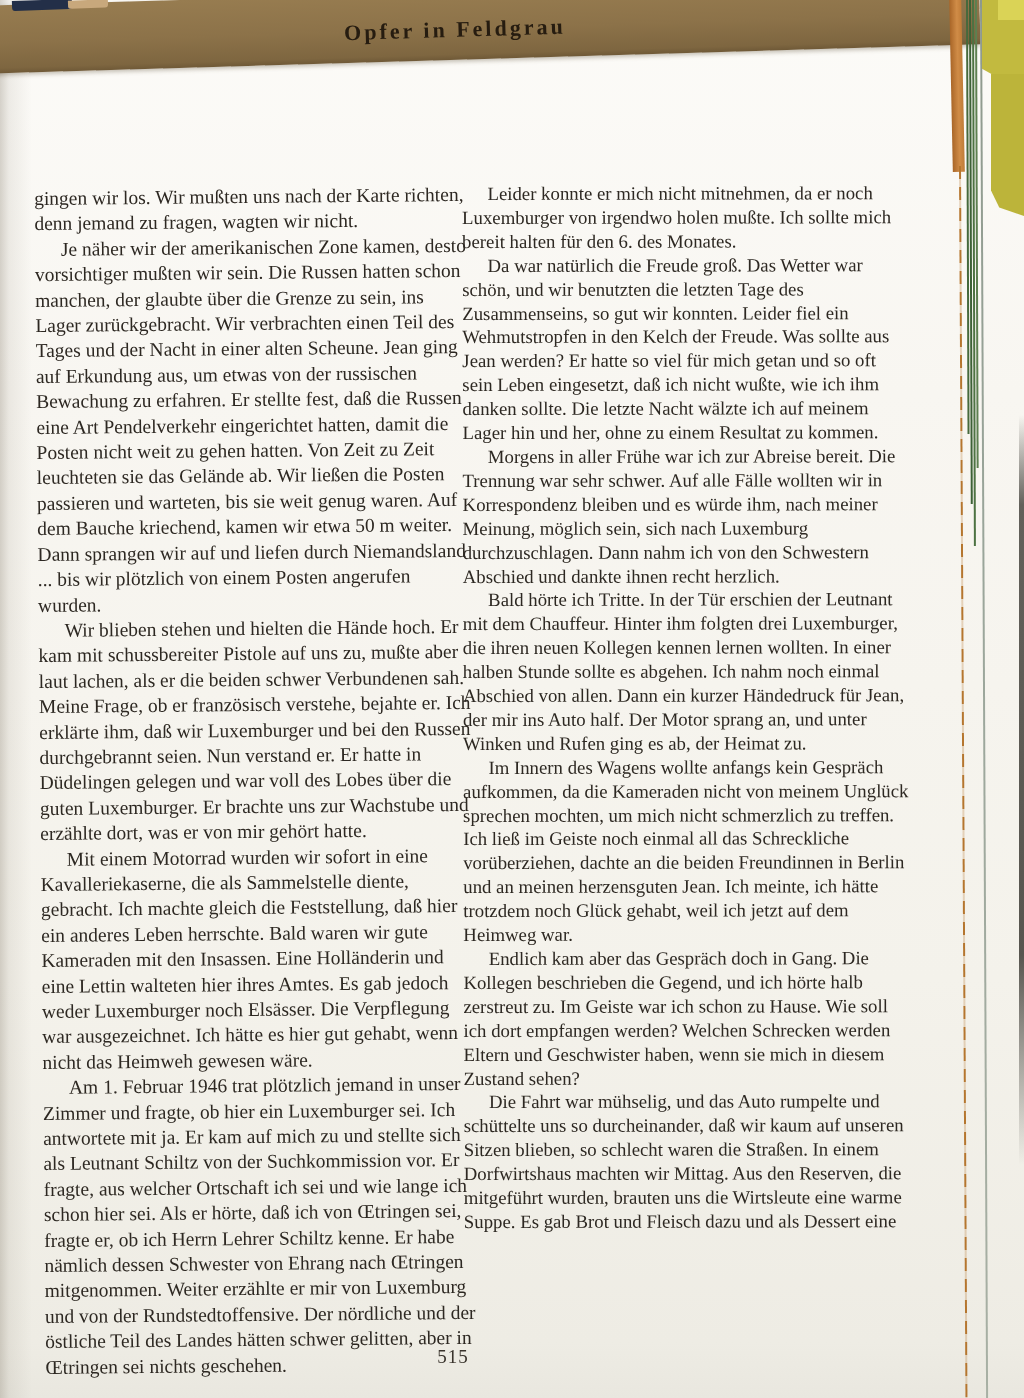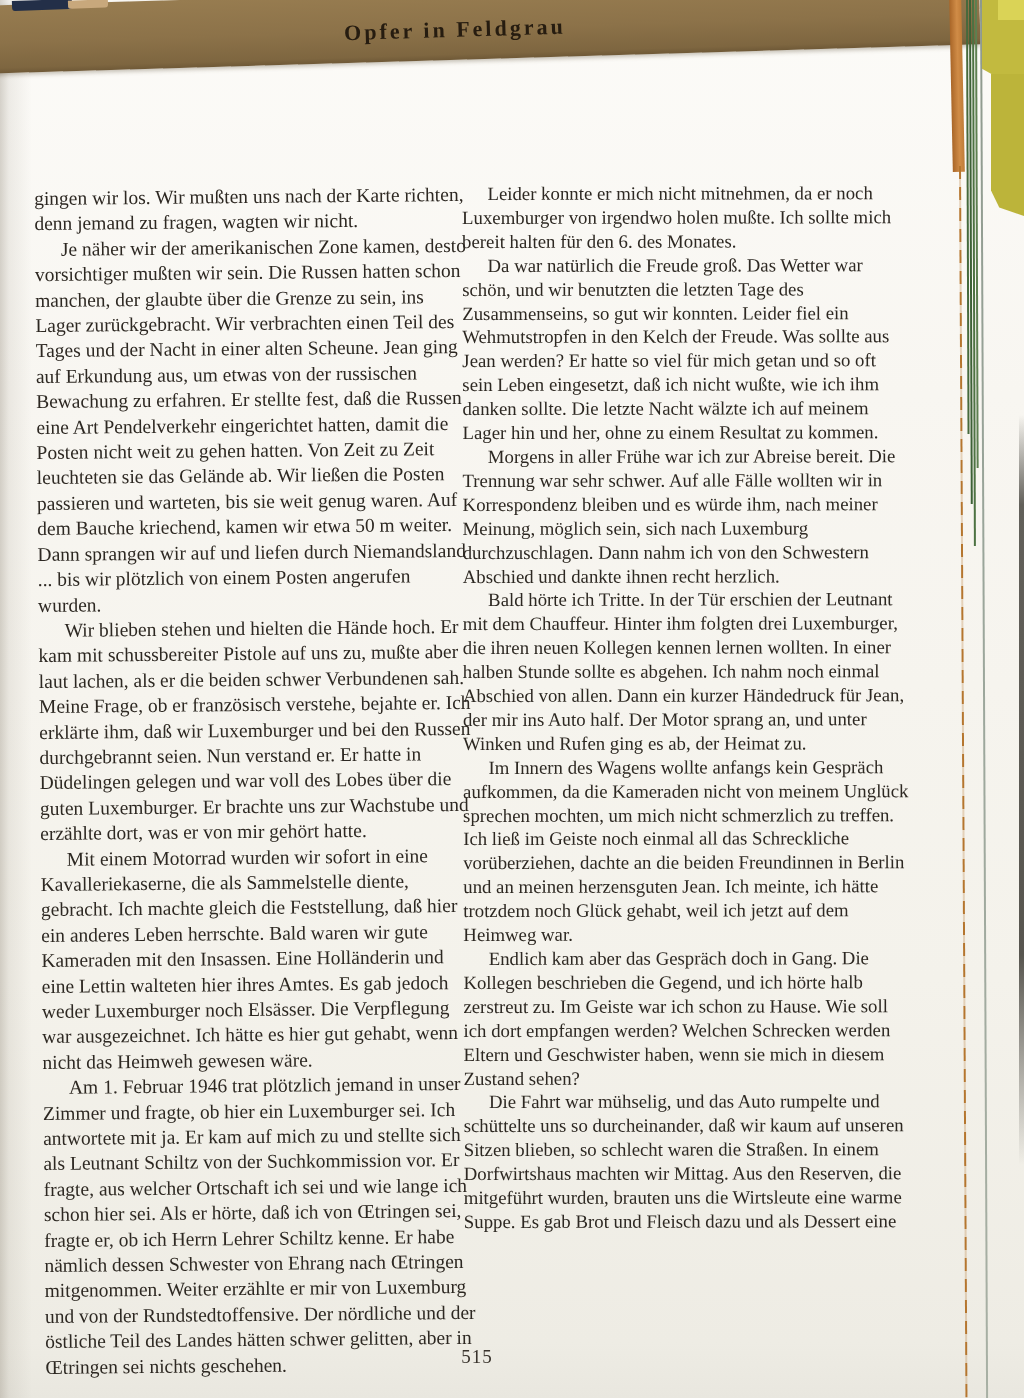--- a/index.html
+++ b/index.html
@@ -77,21 +77,21 @@
     left:34px;top:186px;width:436px;
     font-size:19.5px;line-height:25.4px;
     transform:rotate(-0.55deg);transform-origin:0 0;
   }
   .col-right{
     left:462px;top:182px;width:446px;
     font-size:18.8px;line-height:23.9px;
     transform:rotate(-0.1deg);transform-origin:0 0;
   }
   .page-number{
-    position:absolute;left:442px;top:1346px;width:70px;text-align:center;
+    position:absolute;left:418px;top:1346px;width:70px;text-align:center;
     font-size:19px;color:#39332c;letter-spacing:1px;
   }
 </style>
 </head>
 <body>
 
 <div class="scan">
   <div class="paper"></div>
 
   <div class="band">

